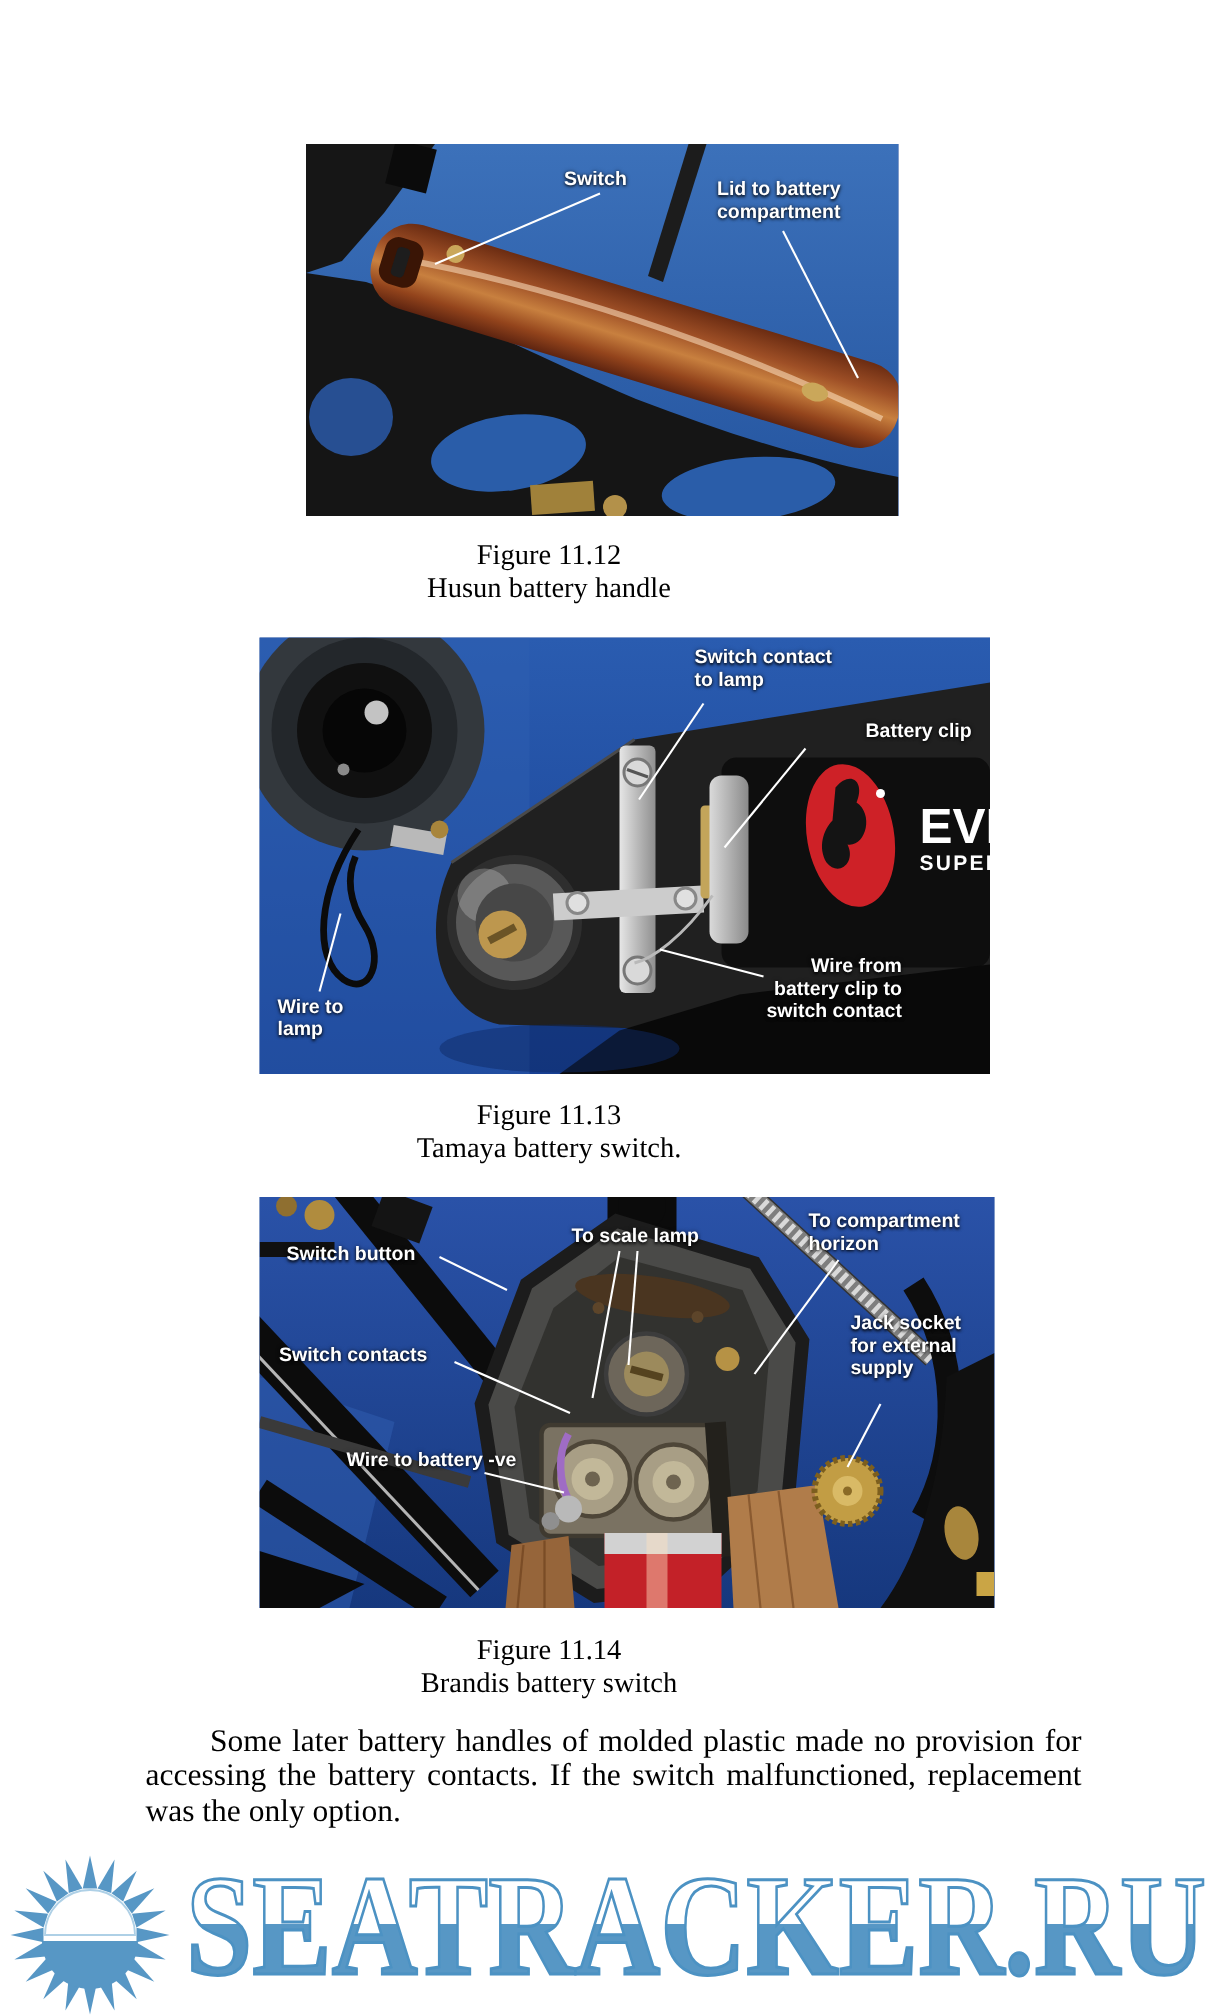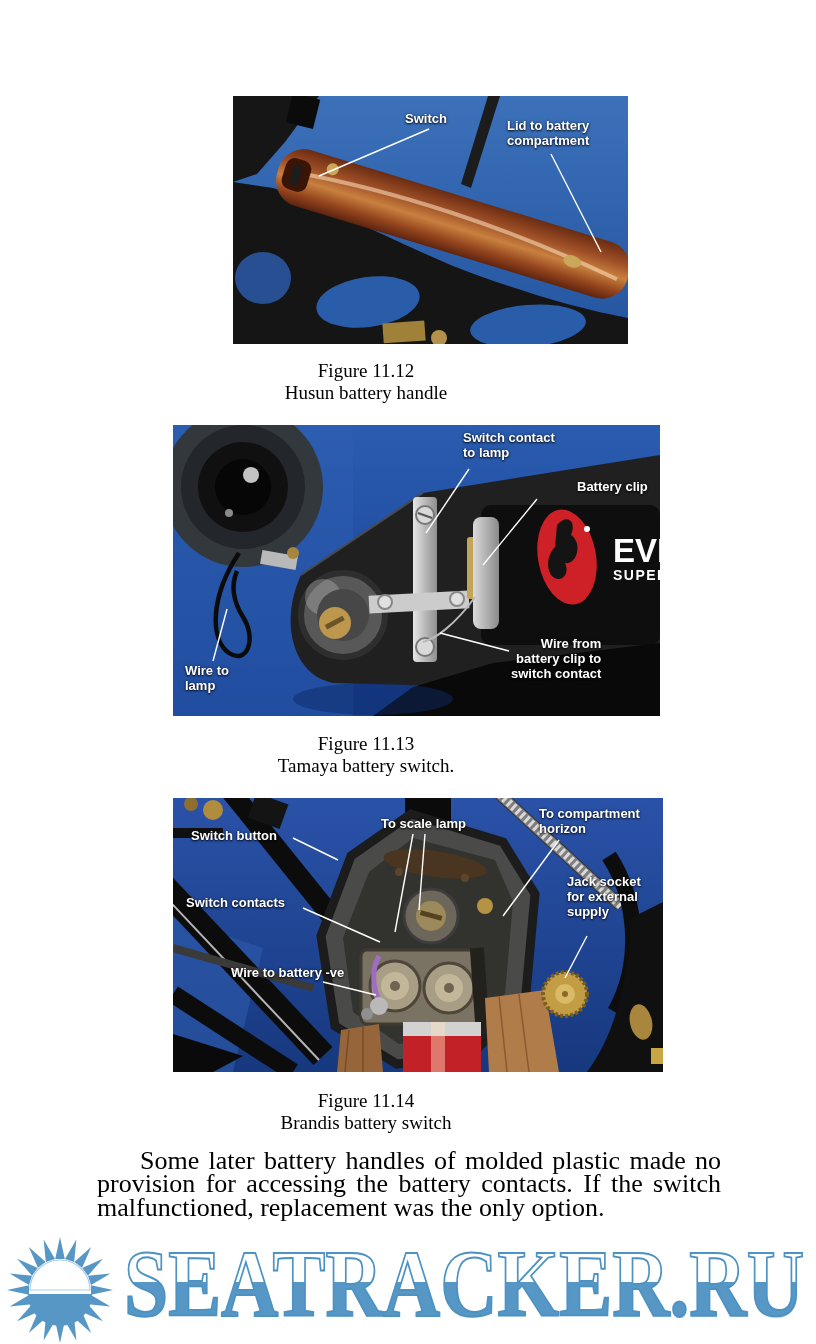--- a/index.html
+++ b/index.html
@@ -6,30 +6,30 @@
   .page{position:relative;width:816px;height:1344px;background:#ffffff;overflow:hidden;
         font-family:"Liberation Serif",serif;color:#000;}
   .photo{position:absolute;overflow:hidden;background:#1c4a9e;}
   .photo svg.art{position:absolute;left:0;top:0;display:block;}
   .plabel{position:absolute;font-family:"Liberation Sans",sans-serif;font-weight:bold;
           font-size:13px;line-height:15px;color:#ffffff;white-space:nowrap;
           text-shadow:0 1px 2px rgba(0,0,0,.85),0 0 3px rgba(0,0,0,.5);}
   .caption{position:absolute;left:0;width:732px;text-align:center;
            font-size:19px;line-height:21.5px;}
   .para{position:absolute;left:97px;width:624px;text-align:justify;
-        font-size:26px;line-height:23.4px;text-indent:43px;margin:0;}
+        font-size:21px;line-height:23.4px;text-indent:43px;margin:0;}
   .wm-sun{position:absolute;left:2px;top:1236px;}
   .wm-text{position:absolute;left:120px;top:1240px;}
 </style>
 </head>
 <body>
 
 <div class="page">
 
-  <div class="photo" style="left:233px;top:96px;width:395px;height:248px;">
+  <div class="photo" style="left:204px;top:96px;width:395px;height:248px;">
     <svg class="art" width="395" height="248" viewBox="0 0 395 248">
       <defs>
         <linearGradient id="p1bg" x1="0" y1="0" x2="0" y2="1">
           <stop offset="0" stop-color="#3c71ba"></stop>
             <stop offset="1" stop-color="#24549f"></stop>
         </linearGradient>
         <linearGradient id="wood" x1="0" y1="0" x2="0" y2="1">
           <stop offset="0" stop-color="#6b2c12"></stop>
             <stop offset=".3" stop-color="#9e4f26"></stop>
           <stop offset=".55" stop-color="#c8803f"></stop>

